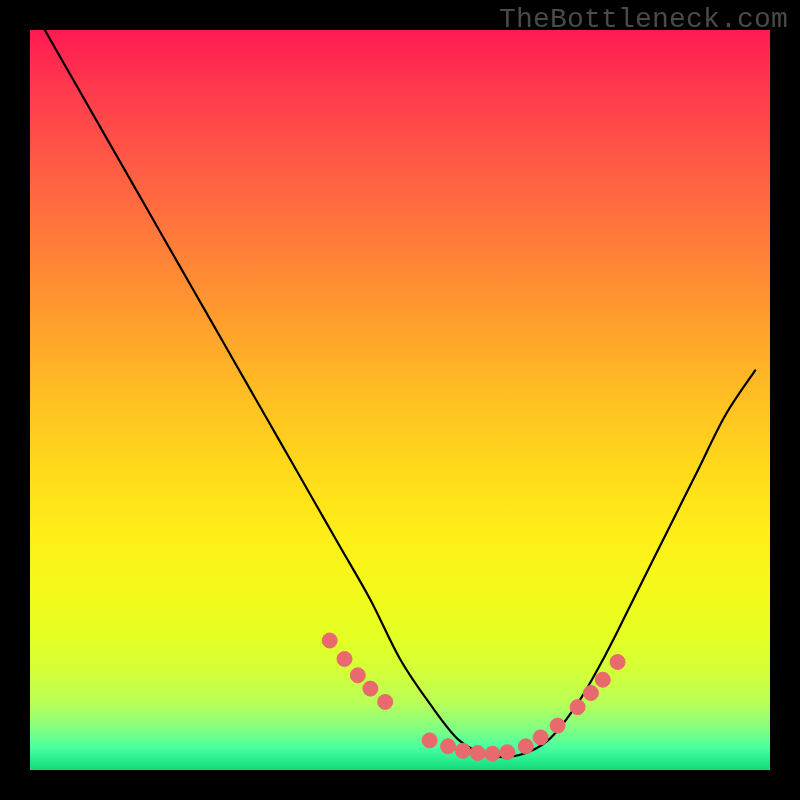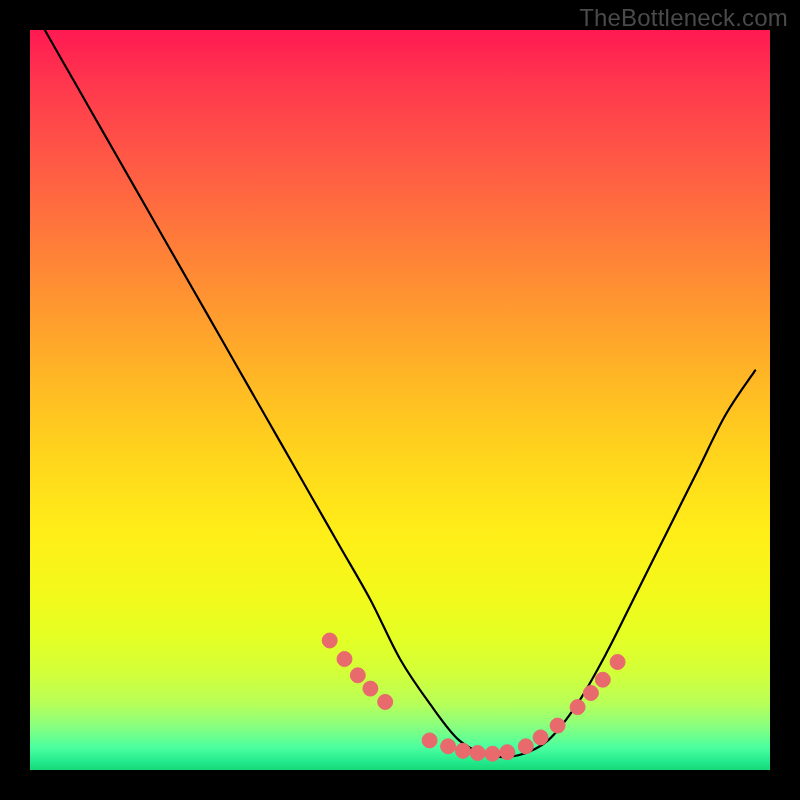--- a/index.html
+++ b/index.html
@@ -48,25 +48,26 @@
       #4affa0 97%,
       #20e88a 99%,
       #18d878 100%
     );
   }
   .watermark {
     position: absolute;
     top: 4px;
     right: 12px;
     color: #4a4a4a;
-    font-size: 24px;
+    font-size: 28px;
     font-weight: 500;
     letter-spacing: 0.2px;
     z-index: 20;
     user-select: none;
+    font-family: Liberation Mono, monospace;
   }
   svg.curve {
     position: absolute;
     inset: 0;
     width: 100%;
     height: 100%;
     z-index: 5;
   }
   .curve path {
     fill: none;

